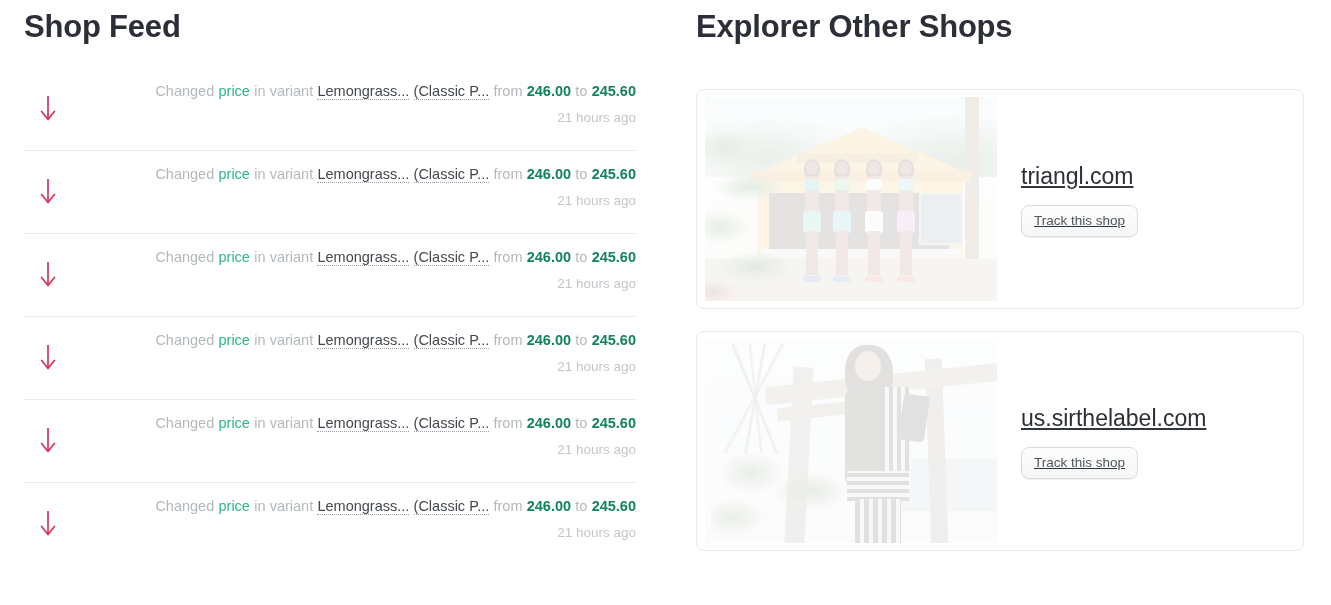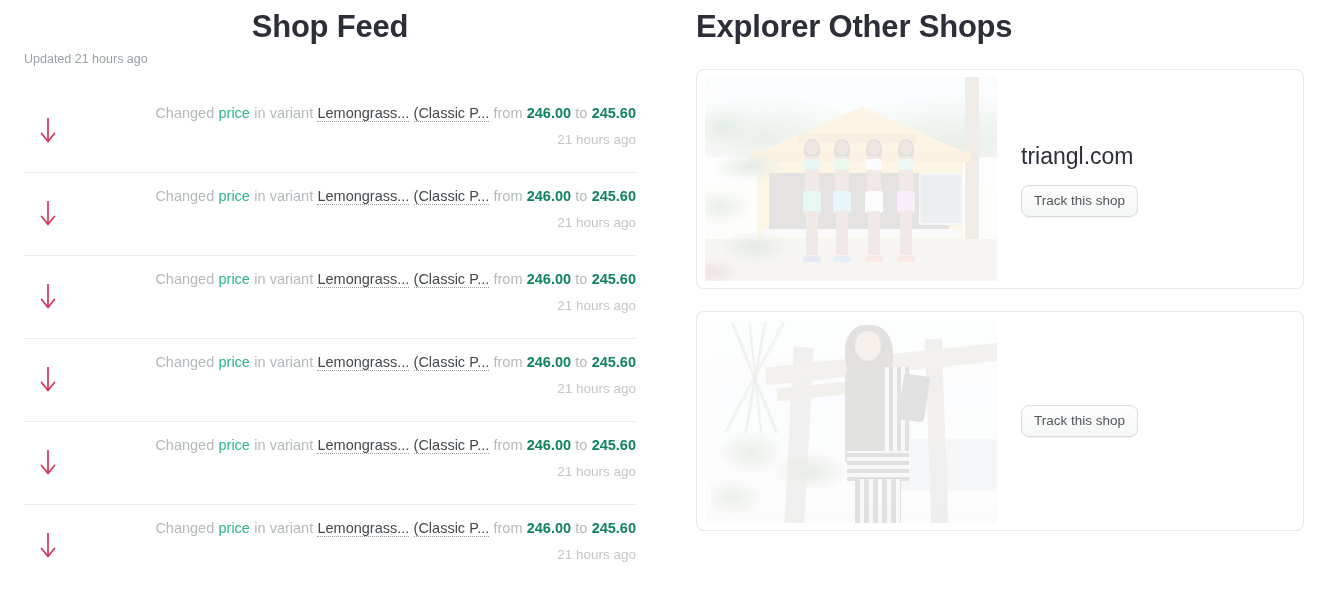--- a/index.html
+++ b/index.html
@@ -35,21 +35,20 @@
   .feed-header {
     padding: 8px 24px 0 24px;
   }
   .feed-title {
     font-size: 31px;
     line-height: 38px;
     font-weight: 600;
     color: #2c2f37;
     letter-spacing: -0.2px;
     margin: 0;
-    text-align: center;
   }
   .feed-subtitle {
     font-size: 12.5px;
     line-height: 17px;
     color: #9aa0a6;
     margin-top: 5px;
   }
 
   .feed-list {
     margin-top: 22px;
@@ -129,22 +128,23 @@
   .explorer-title {
     font-size: 31px;
     line-height: 38px;
     font-weight: 600;
     color: #2c2f37;
     letter-spacing: -0.2px;
     margin: 0;
   }
 
   .shop-cards {
-    margin-top: 23px;
+    margin-top: 43px;
     padding: 0 27px 0 36px;
+    text-decoration: underline;
   }
 
   .shop-card {
     display: flex;
     align-items: stretch;
     background: #ffffff;
     border: 1px solid #e8e8e8;
     border-radius: 8px;
     overflow: hidden;
     margin-bottom: 22px;
@@ -385,21 +385,20 @@
   }
 </style>
 </head>
 <body>
 
 <div class="page">
 
   <div class="feed-col">
     <div class="feed-header">
       <h1 class="feed-title">Shop Feed</h1>
-      <div class="feed-subtitle">Updated 21 hours ago</div>
     </div>
 
     <div class="feed-list">
 
       <div class="feed-row">
         <div class="feed-icon">
           <svg class="arrow-down" width="18" height="30" viewBox="0 0 18 30" aria-hidden="true">
             <path d="M9 2 L9 24" stroke="#d6335c" stroke-width="1.7" fill="none"></path>
             <path d="M2.6 17.5 L9 25.5 L15.4 17.5" stroke="#d6335c" stroke-width="1.7" fill="none" stroke-linecap="round" stroke-linejoin="round"></path>
           </svg>
@@ -621,20 +620,21 @@
               <div class="model-head"></div>
               <div class="model-body"></div>
               <div class="model-stripes"></div>
               <div class="model-sleeve"></div>
               <div class="model-belt"></div>
               <div class="model-legs"></div>
             </div>
           </div>
         </div>
         <div class="shop-info">
+          <div class="shop-domain">us.sirthelabel.com</div>
           <button class="track-btn">Track this shop</button>
         </div>
       </div>
 
     </div>
   </div>
 
 </div>
 
 </body></html>

